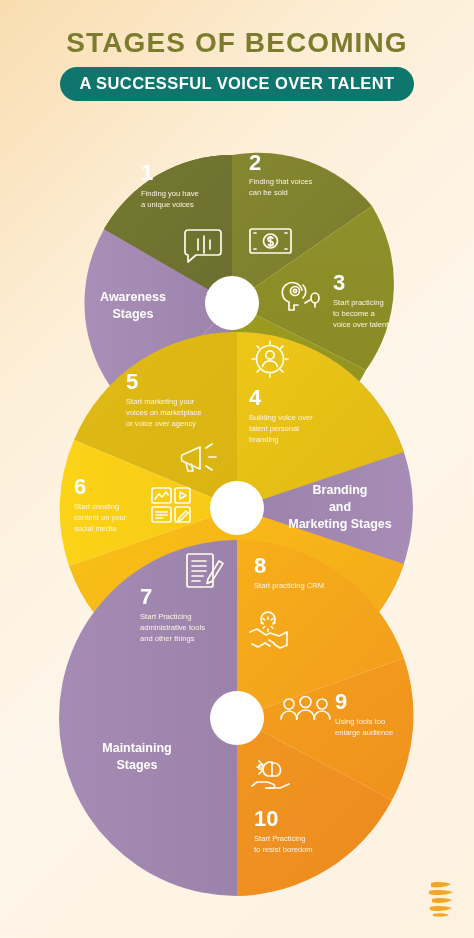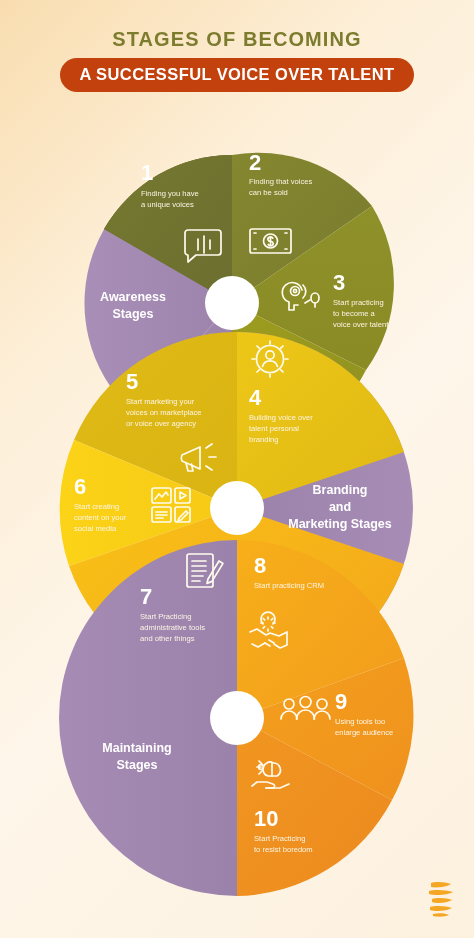--- a/index.html
+++ b/index.html
@@ -7,26 +7,26 @@
   body {
     font-family:"Liberation Sans", sans-serif;
     background: linear-gradient(135deg,#F9DDB0 0%,#FDEFD8 28%,#FEF6EA 55%,#FDF1DF 100%);
     position:relative; overflow:hidden;
   }
   #poster { position:absolute; inset:0; }
 
   
   .header { position:absolute; top:28px; left:0; width:474px; text-align:center; }
   .title-main {
-    font-size:20px; font-weight:700; letter-spacing:1.1px;
+    font-size:28px; font-weight:700; letter-spacing:1.1px;
     color:#7C7C2E; line-height:1.1; white-space:nowrap;
   }
   .title-badge {
     display:inline-block; margin-top:8px;
-    background:#c2410c; color:#FFFFFF;
+    background:#0f766e; color:#FFFFFF;
     border-radius:20px; padding:7px 19px 8px 19px;
     font-size:16.5px; font-weight:700; letter-spacing:.4px; white-space:nowrap;
   }
 
   
   #wheel { position:absolute; top:0; left:0; width:474px; height:938px; }
 
   .seg-num { font-size:22px; font-weight:700; fill:#FFFFFF; }
   .seg-desc { font-size:7.6px; fill:#FCF4E4; font-weight:400; }
   .stage-label { font-size:12.5px; font-weight:700; fill:#FFFFFF; }

